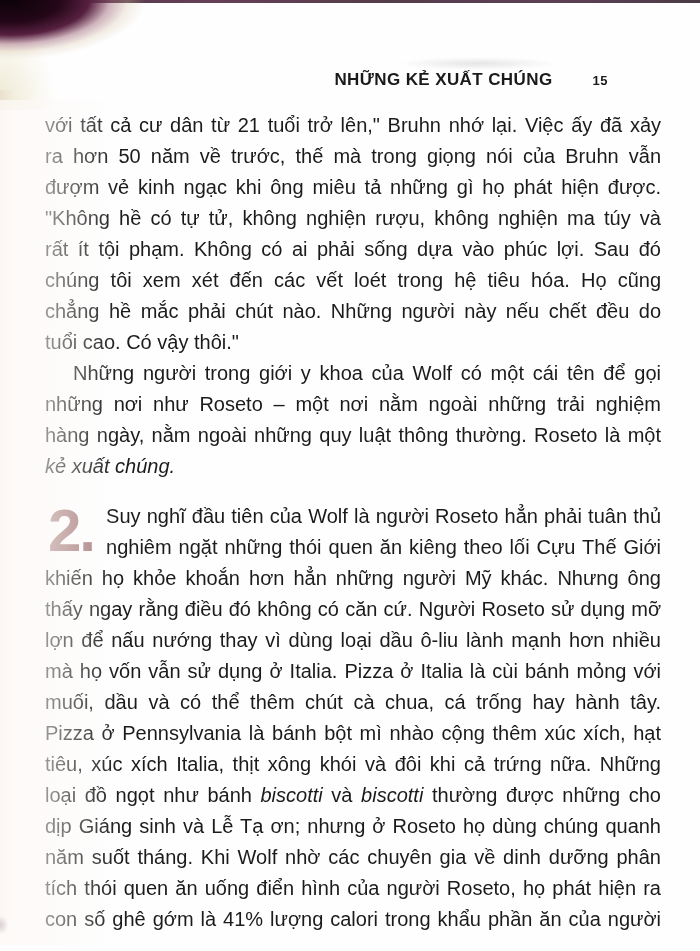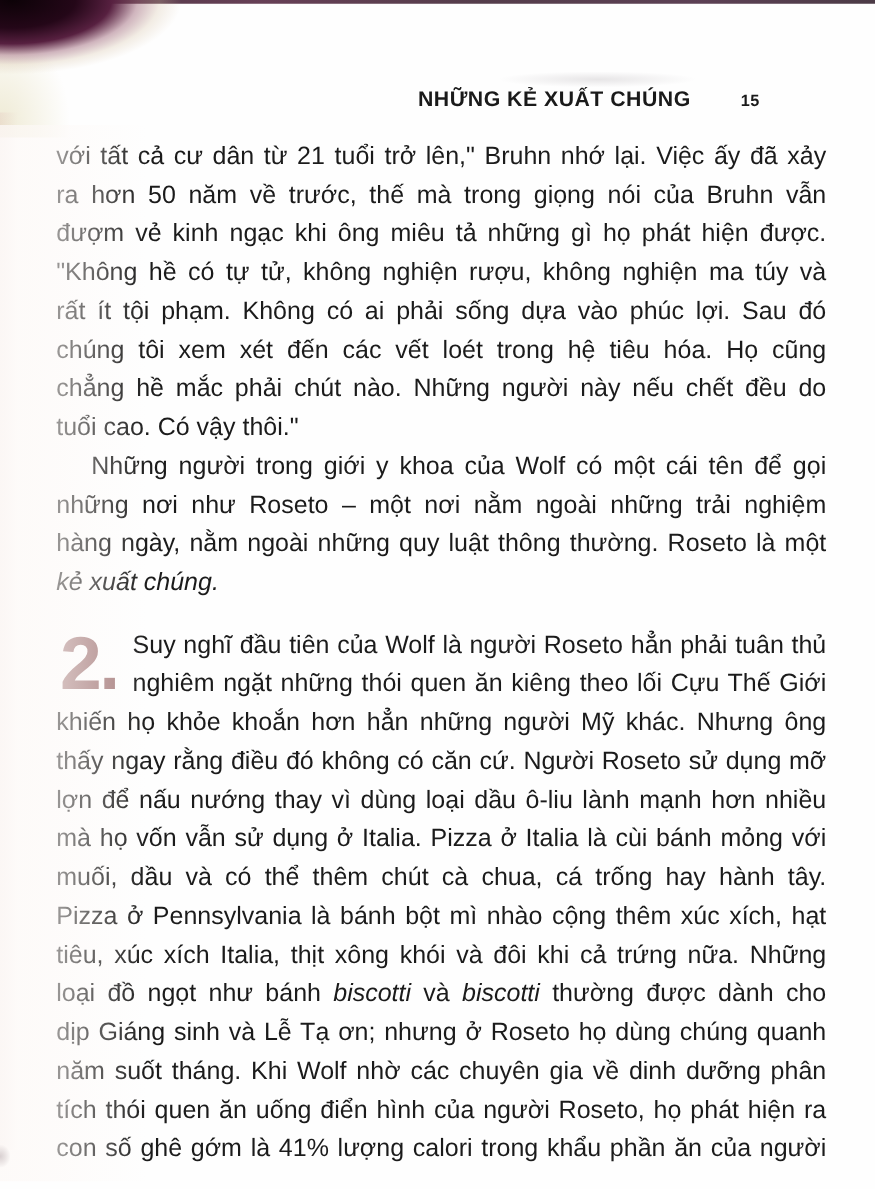--- a/index.html
+++ b/index.html
@@ -105,21 +105,21 @@
         <div class="dropcap" style="color: rgb(165, 124, 124);">2.</div>
         <div class="line"><span>Suy nghĩ đầu tiên của Wolf là người Roseto hẳn phải tuân thủ</span></div>
         <div class="line"><span>nghiêm ngặt những thói quen ăn kiêng theo lối Cựu Thế Giới</span></div>
         <div class="line"><span>khiến họ khỏe khoắn hơn hẳn những người Mỹ khác. Nhưng ông</span></div>
         <div class="line"><span>thấy ngay rằng điều đó không có căn cứ. Người Roseto sử dụng mỡ</span></div>
         <div class="line"><span>lợn để nấu nướng thay vì dùng loại dầu ô-liu lành mạnh hơn nhiều</span></div>
         <div class="line"><span>mà họ vốn vẫn sử dụng ở Italia. Pizza ở Italia là cùi bánh mỏng với</span></div>
         <div class="line"><span>muối, dầu và có thể thêm chút cà chua, cá trống hay hành tây.</span></div>
         <div class="line"><span>Pizza ở Pennsylvania là bánh bột mì nhào cộng thêm xúc xích, hạt</span></div>
         <div class="line"><span>tiêu, xúc xích Italia, thịt xông khói và đôi khi cả trứng nữa. Những</span></div>
-        <div class="line"><span>loại đồ ngọt như bánh </span><span class="it">biscotti</span><span> và </span><span class="it">biscotti</span><span> thường được dành cho</span></div>
+        <div class="line"><span>loại đồ ngọt như bánh </span><span class="it">biscotti</span><span> và </span><span class="it">biscotti</span><span> thường được những cho</span></div>
         <div class="line"><span>dịp Giáng sinh và Lễ Tạ ơn; nhưng ở Roseto họ dùng chúng quanh</span></div>
         <div class="line"><span>năm suốt tháng. Khi Wolf nhờ các chuyên gia về dinh dưỡng phân</span></div>
         <div class="line"><span>tích thói quen ăn uống điển hình của người Roseto, họ phát hiện ra</span></div>
         <div class="line"><span>con số ghê gớm là 41% lượng calori trong khẩu phần ăn của người</span></div>
       </div>
     </div>
 
   <div class="left-fade"></div>
   <div class="header-smudge"></div>
   <div class="top-edge-shadow"></div>

